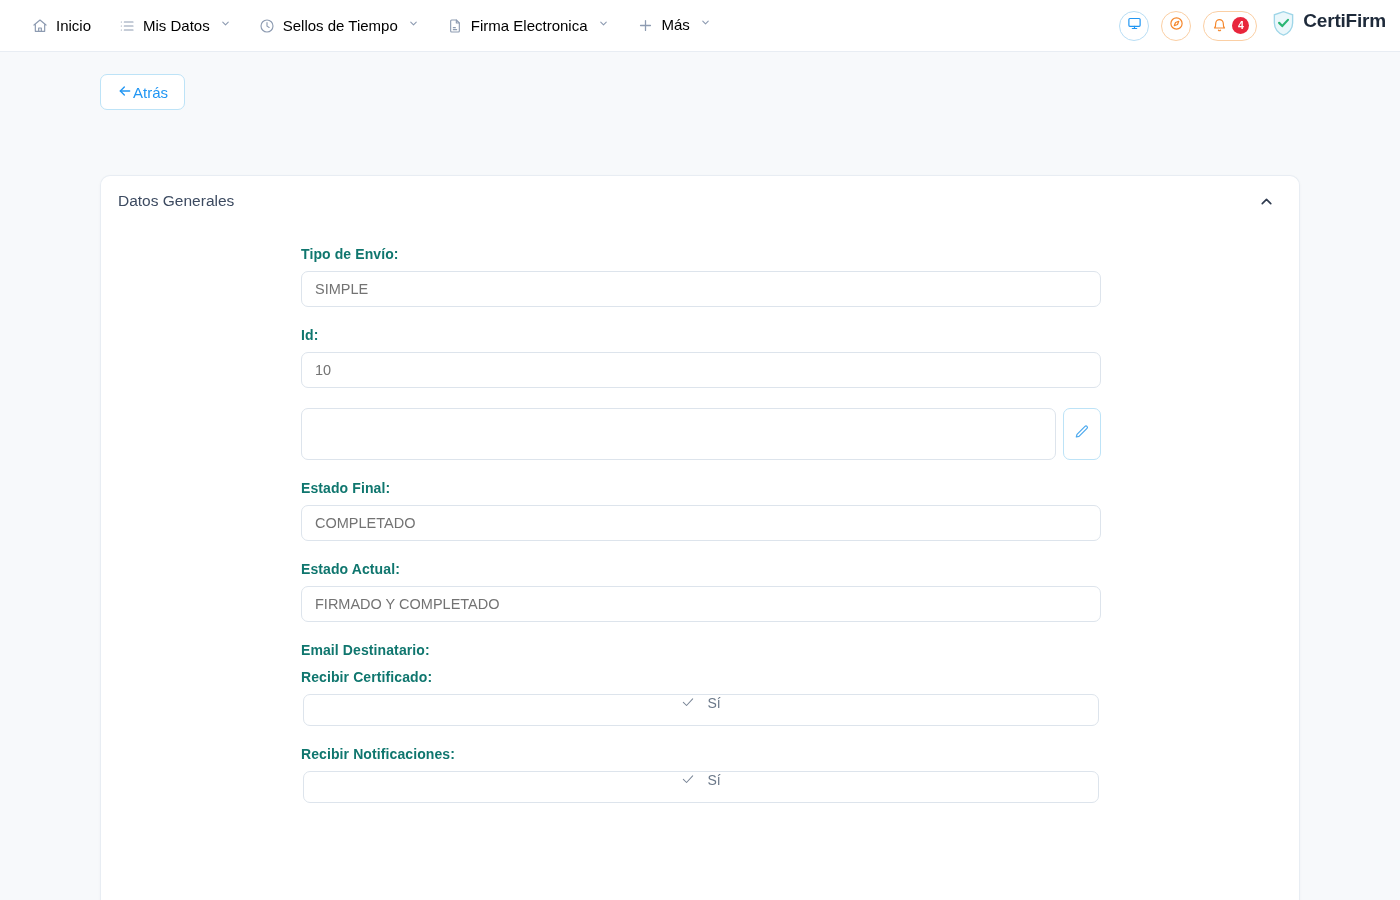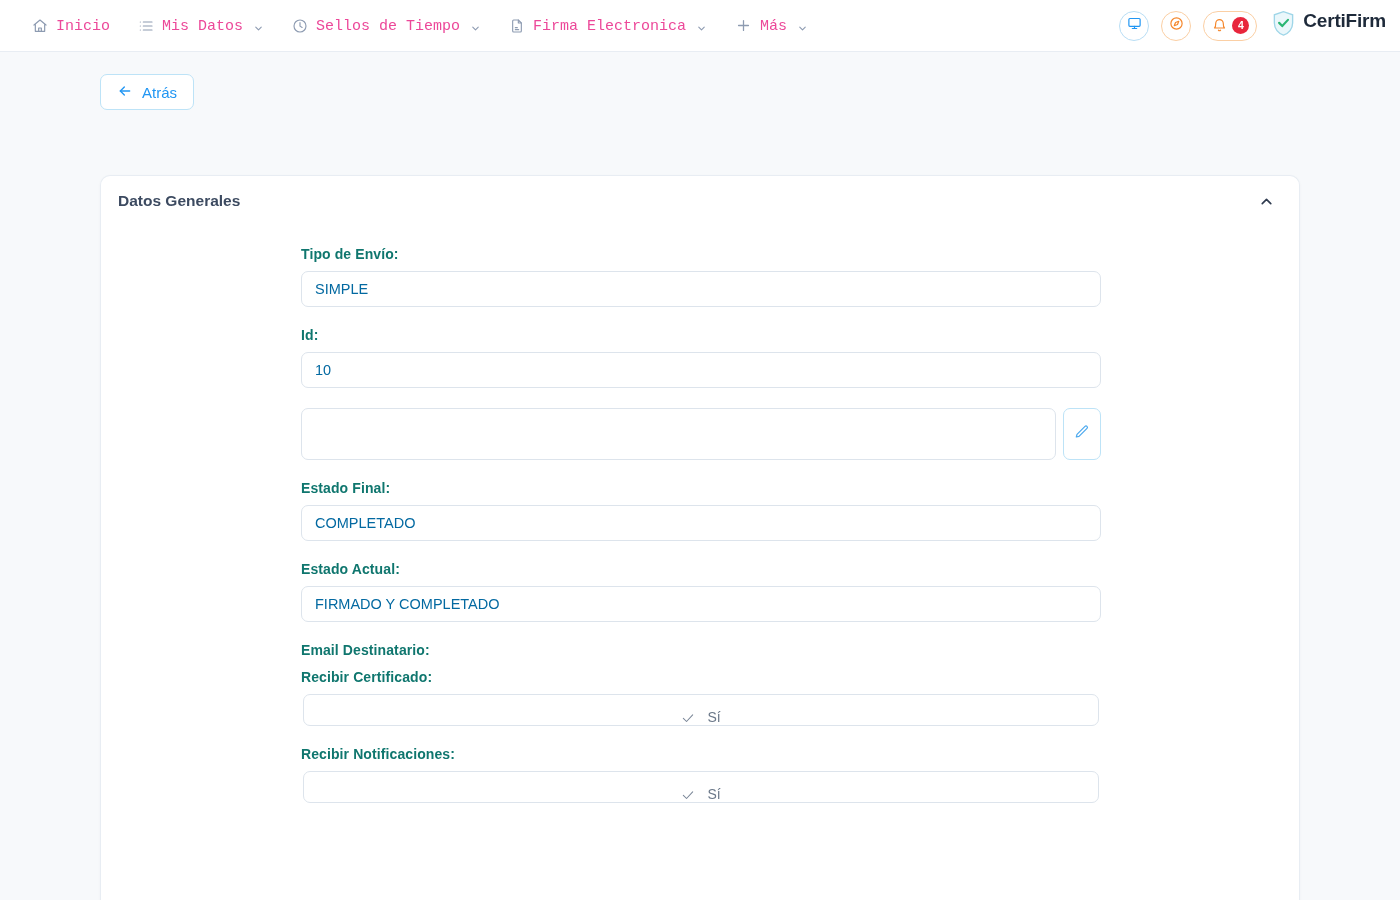--- a/index.html
+++ b/index.html
@@ -16,29 +16,28 @@
     height: 52px;
     background: #ffffff;
     border-bottom: 1px solid #e8edf3;
     display: flex;
     align-items: center;
     padding: 0 14px 0 18px;
     position: relative;
   }
   .nav-left { display: flex; align-items: center; gap: 0px; }
   .nav-item {
-    display: flex; align-items: flex-end;
+    display: flex; align-items: flex-start;
     gap: 8px;
     padding: 6px 14px;
     font-size: 15px;
-    color: #ec4899;
+    color: #000000;
     cursor: pointer;
     border-radius: 6px;
     white-space: nowrap;
-    font-family: Liberation Mono, monospace;
   }
   .nav-item .ico { display: inline-flex; align-items: center; color: #8d9bb1; }
   .nav-item .chev { display: inline-flex; align-items: center; color: #8d9bb1; margin-left: 2px;}
   .nav-label { line-height: 1; }
 
   .nav-right {
     margin-left: auto;
     display: flex; align-items: center;
     gap: 12px;
   }
@@ -75,21 +74,21 @@
   .brand { display: flex; gap: 7px; margin-left: 2px; cursor: pointer;}
   .brand-name {
     font-size: 19px; font-weight: bold; color: #1e2a3a; letter-spacing: -0.2px;
   }
 
   
   .page { position: relative; height: 848px; background: #f7f9fb; }
 
   .back-row { padding: 22px 0 0 100px; }
   .back-btn {
-    display: inline-flex; align-items: center; gap: 9px;
+    display: inline-flex; align-items: center; gap: 0;
     height: 36px;
     padding: 0 16px;
     background: #ffffff;
     border: 1px solid #bde3f7;
     border-radius: 7px;
     color: #2196f3;
     font-size: 15px;
     cursor: pointer;
   }
 
@@ -107,42 +106,42 @@
   }
   .card-head {
     height: 50px;
     display: flex; align-items: center;
     padding: 0 24px 0 17px;
     cursor: pointer;
   }
   .card-title {
     font-size: 15.5px;
     color: #3c4a60;
-    font-weight: bold;
+    font-weight: normal;
   }
   .collapse-ico { margin-left: auto; color: #2f3b4f; display: inline-flex; }
 
   .form { padding: 0 0 0 0; }
   .field { width: 800px; margin: 0 auto 0 200px; padding-bottom: 2px; }
   .f-label {
     font-size: 14px;
     font-weight: bold;
     color: #0f766e;
     margin-bottom: 9px;
     letter-spacing: 0.1px;
   }
   .f-input {
     height: 36px;
     border: 1px solid #dde4ec;
     border-radius: 7px;
     background: #ffffff;
     display: flex; align-items: center;
     padding: 0 13px;
     font-size: 14.5px;
-    color: #0369a1;
+    color: #737373;
     margin-bottom: 18px;
   }
   .f-textarea-wrap {
     display: flex; align-items: stretch; gap: 7px;
     margin-bottom: 18px;
   }
   .f-textarea {
     flex: 1;
     height: 52px;
     border: 1px solid #dde4ec;
@@ -157,21 +156,21 @@
     display: flex; align-items: center; justify-content: center;
     color: #4aa8ee;
     cursor: pointer;
   }
   .f-bool {
     height: 32px;
     margin: 0 2px 18px 2px;
     border: 1px solid #dde4ec;
     border-radius: 7px;
     background: #ffffff;
-    display: flex; align-items: flex-end; justify-content: center;
+    display: flex; align-items: flex-start; justify-content: center;
     gap: 12px;
     font-size: 14px;
     color: #6b7889;
   }
   .f-bool .chk { color: #7b8798; display: inline-flex; }
 
   .spacer-top { height: 20px; }
 </style>
 </head>
 <body>

